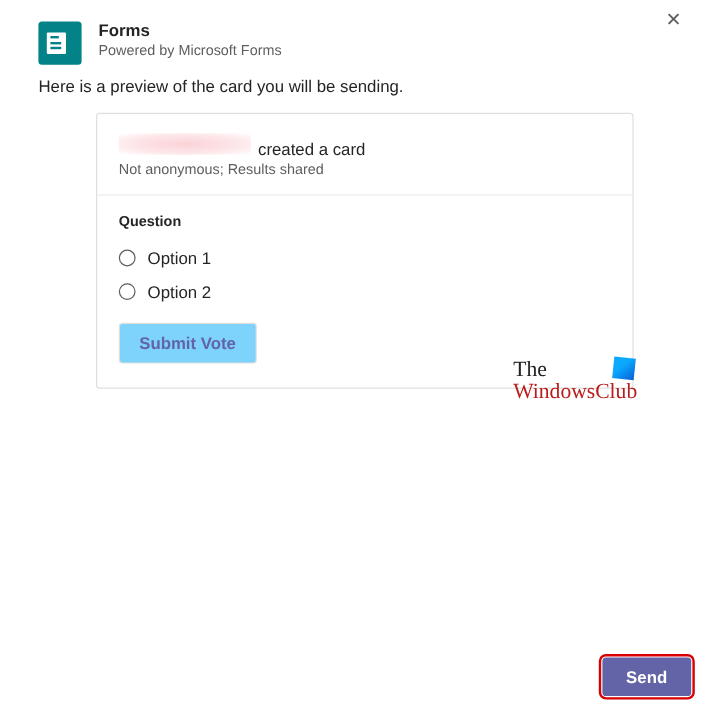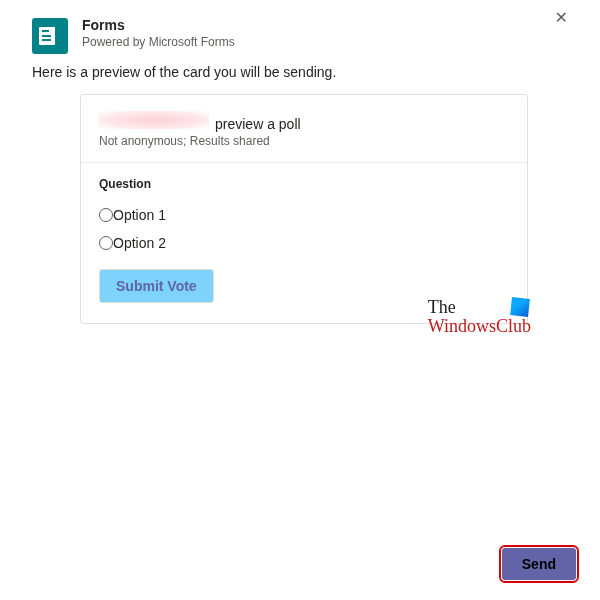--- a/index.html
+++ b/index.html
@@ -113,20 +113,21 @@
     }
     .question-title {
       font-size: 12px;
       font-weight: 600;
       color: #252423;
       margin-bottom: 10px;
     }
     .option-row {
       display:flex;
       align-items:center;
+      gap:10px;
       padding: 6px 0;
       cursor:pointer;
       font-size: 14px;
       color:#252423;
     }
     .radio-circle {
       width:14px; height:14px;
       border:1px solid #605e5c;
       border-radius:50%;
       flex-shrink:0;
@@ -182,21 +183,21 @@
       cursor:pointer;
       border:none;
     }
     .btn-edit {
       background:#8082b3;
       color:#fff;
       padding: 8px 22px;
     }
     .btn-send {
       background:#6264a7;
-      color:#000000;
+      color:#ffffff;
       padding: 8px 20px;
       outline: 2px solid #d80000;
       outline-offset: 1px;
       text-align: right;
     }
   </style>
 </head>
 <body>
 
 <div class="header">
@@ -208,21 +209,21 @@
     <div class="app-subtitle">Powered by Microsoft Forms</div>
   </div>
   <div class="close-btn">✕</div>
 </div>
 
 <div class="preview-text">Here is a preview of the card you will be sending.</div>
 
 <div class="card">
   <div class="card-header-row">
     <div class="author-blur"></div>
-    <div class="created-text">preview a poll</div>
+    <div class="created-text">created a card</div>
   </div>
   <div class="meta-text">Not anonymous; Results shared</div>
   <hr class="card-divider">
   <div class="question-title">Question</div>
 
   <div class="option-row">
     <span class="radio-circle"></span>
     <span>Option 1</span>
   </div>
   <div class="option-row">

